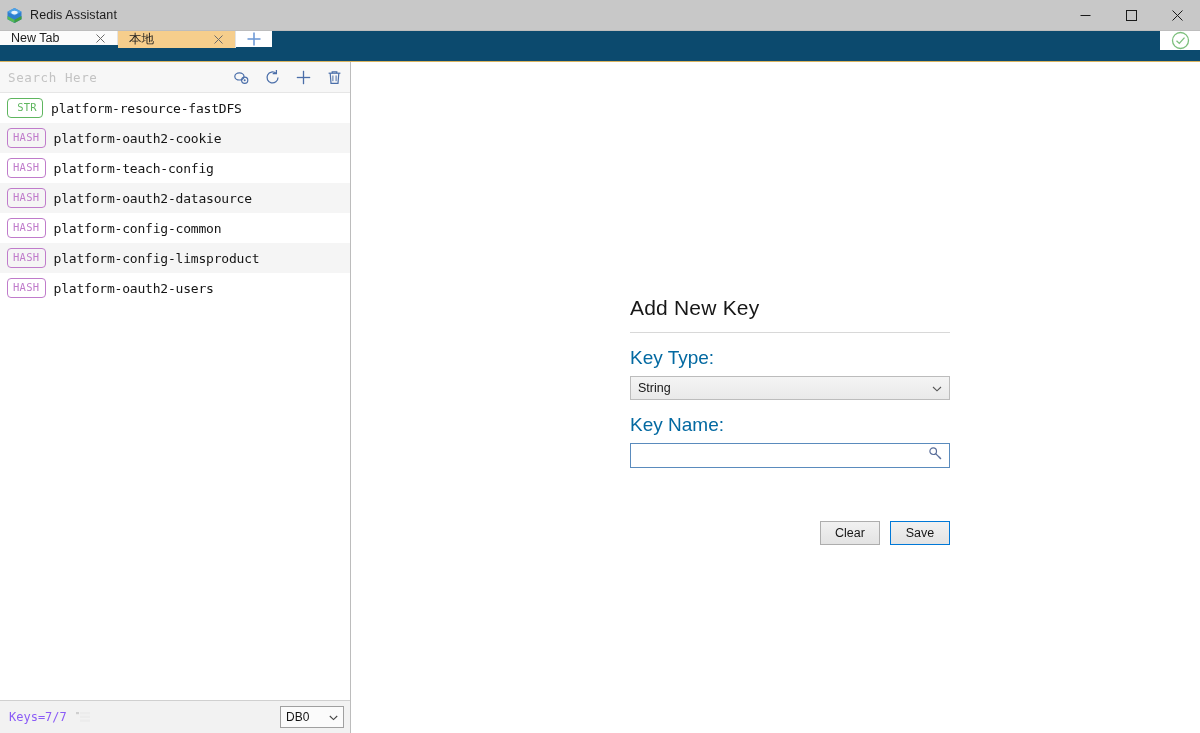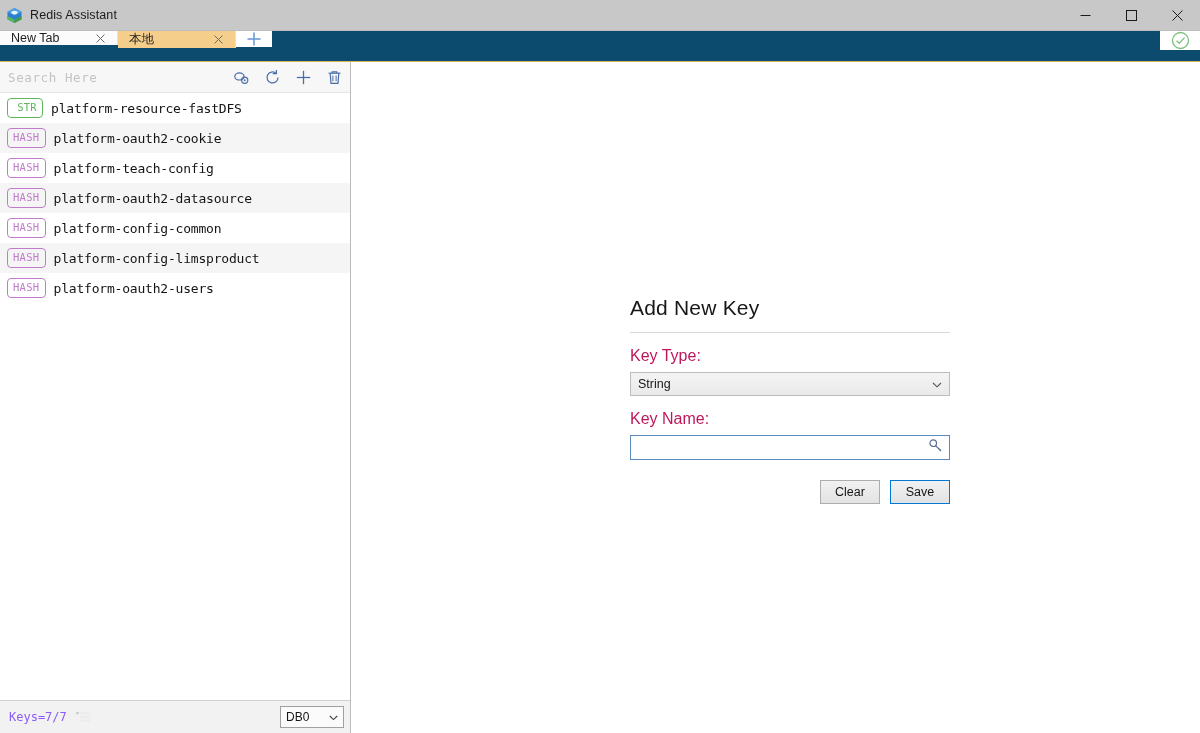--- a/index.html
+++ b/index.html
@@ -158,21 +158,21 @@
     left: 264px; top: 234px;
     width: 320px;
   }
   .form-title {
     font-size: 21px; color: #171717; font-weight: 400;
     padding-bottom: 12px;
     border-bottom: 1px solid #d8d8d8;
     letter-spacing: .2px;
   }
   .field-label {
-    font-size: 16px; color: #be185d;
+    font-size: 19px; color: #0369a1;
     margin-top: 14px; margin-bottom: 7px;
   }
   .type-select {
     height: 24px; width: 100%;
     border: 1px solid #bcbcbc;
     background: linear-gradient(#f4f4f4, #e9e9e9);
     display: flex; align-items: center;
     padding: 0 7px;
     font-size: 12.5px; color: #161616;
   }
@@ -192,20 +192,21 @@
   .btn-row {
     display: flex; justify-content: flex-end;
     gap: 10px; margin-top: 20px;
   }
   .btn {
     min-width: 60px; height: 24px;
     font-size: 12.5px; color: #161616;
     display: flex; align-items: center; justify-content: center;
     border: 1px solid #adadad;
     background: linear-gradient(#f1f1f1, #e3e3e3);
+    margin-top: 33px;
   }
   .btn.primary { border: 1px solid #0078d7; }
 </style>
 </head>
 <body>
 
 <div id="app">
 
   <div class="titlebar">
     <span class="app-logo">

